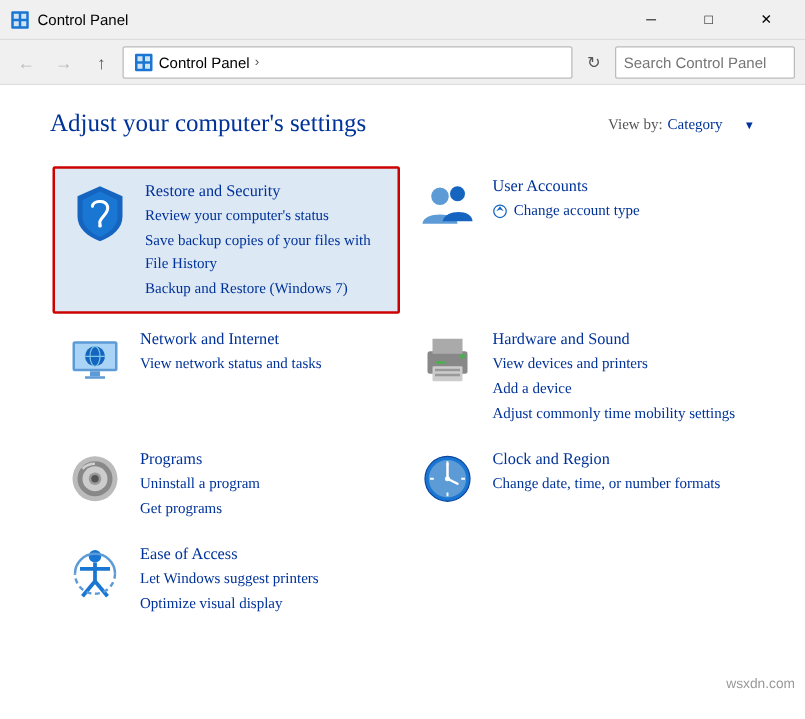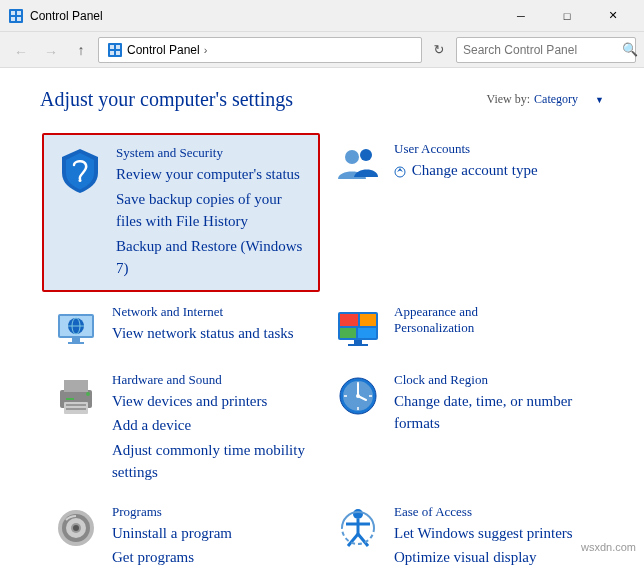--- a/index.html
+++ b/index.html
@@ -110,21 +110,21 @@
       align-items: center;
       justify-content: center;
       cursor: pointer;
       border-radius: 2px;
       font-size: 13px;
       color: #555;
       background: transparent;
       border: none;
     }
     .search-box {
-      width: 180px;
+      width: 144px;
       height: 26px;
       border: 1px solid #bbb;
       border-radius: 2px;
       display: flex;
       align-items: center;
       background: #fff;
       padding: 0 6px;
       gap: 4px;
     }
     .search-input {
@@ -212,21 +212,21 @@
       gap: 2px;
     }
     .category-name {
       font-size: 13px;
       color: #003399;
       font-weight: 400;
       cursor: pointer;
       text-decoration: none;
     }
     .category-link {
-      font-size: 15px;
+      font-size: 12px;
       color: #003399;
       cursor: pointer;
       text-decoration: none;
       line-height: 1.5;
     }
 
     
     .watermark {
       position: fixed;
       bottom: 22px;
@@ -301,21 +301,21 @@
 
           <path d="M24 4 L42 12 L42 28 C42 38 34 44 24 48 C14 44 6 38 6 28 L6 12 Z" fill="#1565c0"></path>
 
           <path d="M24 8 L38 15 L38 28 C38 36 32 41 24 44.5 C16 41 10 36 10 28 L10 15 Z" fill="#1976d2"></path>
 
           <path d="M18 20 C18 16 28 14 30 20 C32 26 22 30 24 34" stroke="#fff" stroke-width="2.5" fill="none" stroke-linecap="round"></path>
           <circle cx="24" cy="35.5" r="1.5" fill="#fff"></circle>
         </svg>
       </div>
       <div class="category-text">
-        <span class="category-name">System and Security</span>
+        <span class="category-name">Restore and Security</span>
         <span class="category-link">Review your computer's status</span>
         <span class="category-link">Save backup copies of your files with File History</span>
         <span class="category-link">Backup and Restore (Windows 7)</span>
       </div>
     </div>
 
     <div class="category-item">
       <div class="category-icon">
         <svg width="48" height="48" viewBox="0 0 48 48">
 
@@ -351,38 +351,20 @@
           <rect x="20" y="34" width="8" height="4" fill="#5c9bd6"></rect>
           <rect x="16" y="38" width="16" height="2" fill="#5c9bd6"></rect>
         </svg>
       </div>
       <div class="category-text">
         <span class="category-name">Network and Internet</span>
         <span class="category-link">View network status and tasks</span>
       </div>
     </div>
 
-    <div class="category-item">
-      <div class="category-icon">
-        <svg width="48" height="48" viewBox="0 0 48 48">
-
-          <rect x="4" y="8" width="40" height="28" rx="2" fill="#1976d2"></rect>
-          <rect x="6" y="10" width="18" height="12" fill="#f44336"></rect>
-          <rect x="26" y="10" width="16" height="12" fill="#ff9800"></rect>
-          <rect x="6" y="24" width="16" height="10" fill="#4caf50"></rect>
-          <rect x="24" y="24" width="18" height="10" fill="#2196f3"></rect>
-
-          <rect x="20" y="36" width="8" height="4" fill="#1565c0"></rect>
-          <rect x="14" y="40" width="20" height="2" fill="#1565c0"></rect>
-        </svg>
-      </div>
-      <div class="category-text">
-        <span class="category-name">Appearance and<br>Personalization</span>
-      </div>
-    </div>
 
     <div class="category-item">
       <div class="category-icon">
         <svg width="48" height="48" viewBox="0 0 48 48">
 
           <rect x="8" y="18" width="32" height="18" rx="2" fill="#888"></rect>
           <rect x="12" y="8" width="24" height="12" fill="#aaa"></rect>
           <rect x="12" y="30" width="24" height="12" rx="1" fill="#ccc"></rect>
           <rect x="14" y="32" width="20" height="2" fill="#999"></rect>
           <rect x="14" y="36" width="20" height="2" fill="#999"></rect>
@@ -395,62 +377,62 @@
         <span class="category-name">Hardware and Sound</span>
         <span class="category-link">View devices and printers</span>
         <span class="category-link">Add a device</span>
         <span class="category-link">Adjust commonly time mobility settings</span>
       </div>
     </div>
 
     <div class="category-item">
       <div class="category-icon">
         <svg width="48" height="48" viewBox="0 0 48 48">
-          <circle cx="24" cy="24" r="18" fill="#1976d2" stroke="#0d47a1" stroke-width="1"></circle>
-          <circle cx="24" cy="24" r="15" fill="#5c9bd6"></circle>
-
-          <line x1="24" y1="24" x2="24" y2="12" stroke="#fff" stroke-width="2" stroke-linecap="round"></line>
-          <line x1="24" y1="24" x2="32" y2="28" stroke="#fff" stroke-width="2" stroke-linecap="round"></line>
-          <circle cx="24" cy="24" r="2" fill="#fff"></circle>
-
-          <line x1="24" y1="10" x2="24" y2="13" stroke="#fff" stroke-width="1.5"></line>
-          <line x1="24" y1="35" x2="24" y2="38" stroke="#fff" stroke-width="1.5"></line>
-          <line x1="10" y1="24" x2="13" y2="24" stroke="#fff" stroke-width="1.5"></line>
-          <line x1="35" y1="24" x2="38" y2="24" stroke="#fff" stroke-width="1.5"></line>
-        </svg>
-      </div>
-      <div class="category-text">
-        <span class="category-name">Clock and Region</span>
-        <span class="category-link">Change date, time, or number formats</span>
-      </div>
-    </div>
-
-    <div class="category-item">
-      <div class="category-icon">
-        <svg width="48" height="48" viewBox="0 0 48 48">
 
           <circle cx="24" cy="24" r="18" fill="#bbb"></circle>
           <circle cx="24" cy="24" r="14" fill="#888"></circle>
           <circle cx="24" cy="24" r="10" fill="#ccc"></circle>
           <circle cx="24" cy="24" r="5" fill="#999"></circle>
           <circle cx="24" cy="24" r="3" fill="#555"></circle>
 
           <path d="M14 16 Q18 12 24 12" stroke="#fff" stroke-width="2" fill="none" opacity="0.6"></path>
         </svg>
       </div>
       <div class="category-text">
         <span class="category-name">Programs</span>
         <span class="category-link">Uninstall a program</span>
         <span class="category-link">Get programs</span>
       </div>
     </div>
 
     <div class="category-item">
       <div class="category-icon">
         <svg width="48" height="48" viewBox="0 0 48 48">
+          <circle cx="24" cy="24" r="18" fill="#1976d2" stroke="#0d47a1" stroke-width="1"></circle>
+          <circle cx="24" cy="24" r="15" fill="#5c9bd6"></circle>
+
+          <line x1="24" y1="24" x2="24" y2="12" stroke="#fff" stroke-width="2" stroke-linecap="round"></line>
+          <line x1="24" y1="24" x2="32" y2="28" stroke="#fff" stroke-width="2" stroke-linecap="round"></line>
+          <circle cx="24" cy="24" r="2" fill="#fff"></circle>
+
+          <line x1="24" y1="10" x2="24" y2="13" stroke="#fff" stroke-width="1.5"></line>
+          <line x1="24" y1="35" x2="24" y2="38" stroke="#fff" stroke-width="1.5"></line>
+          <line x1="10" y1="24" x2="13" y2="24" stroke="#fff" stroke-width="1.5"></line>
+          <line x1="35" y1="24" x2="38" y2="24" stroke="#fff" stroke-width="1.5"></line>
+        </svg>
+      </div>
+      <div class="category-text">
+        <span class="category-name">Clock and Region</span>
+        <span class="category-link">Change date, time, or number formats</span>
+      </div>
+    </div>
+
+    <div class="category-item">
+      <div class="category-icon">
+        <svg width="48" height="48" viewBox="0 0 48 48">
 
           <circle cx="24" cy="10" r="5" fill="#1976d2"></circle>
 
           <line x1="24" y1="15" x2="24" y2="30" stroke="#1976d2" stroke-width="3"></line>
 
           <line x1="12" y1="20" x2="36" y2="20" stroke="#1976d2" stroke-width="3"></line>
 
           <line x1="24" y1="30" x2="14" y2="42" stroke="#1976d2" stroke-width="3"></line>
           <line x1="24" y1="30" x2="34" y2="42" stroke="#1976d2" stroke-width="3"></line>
 

